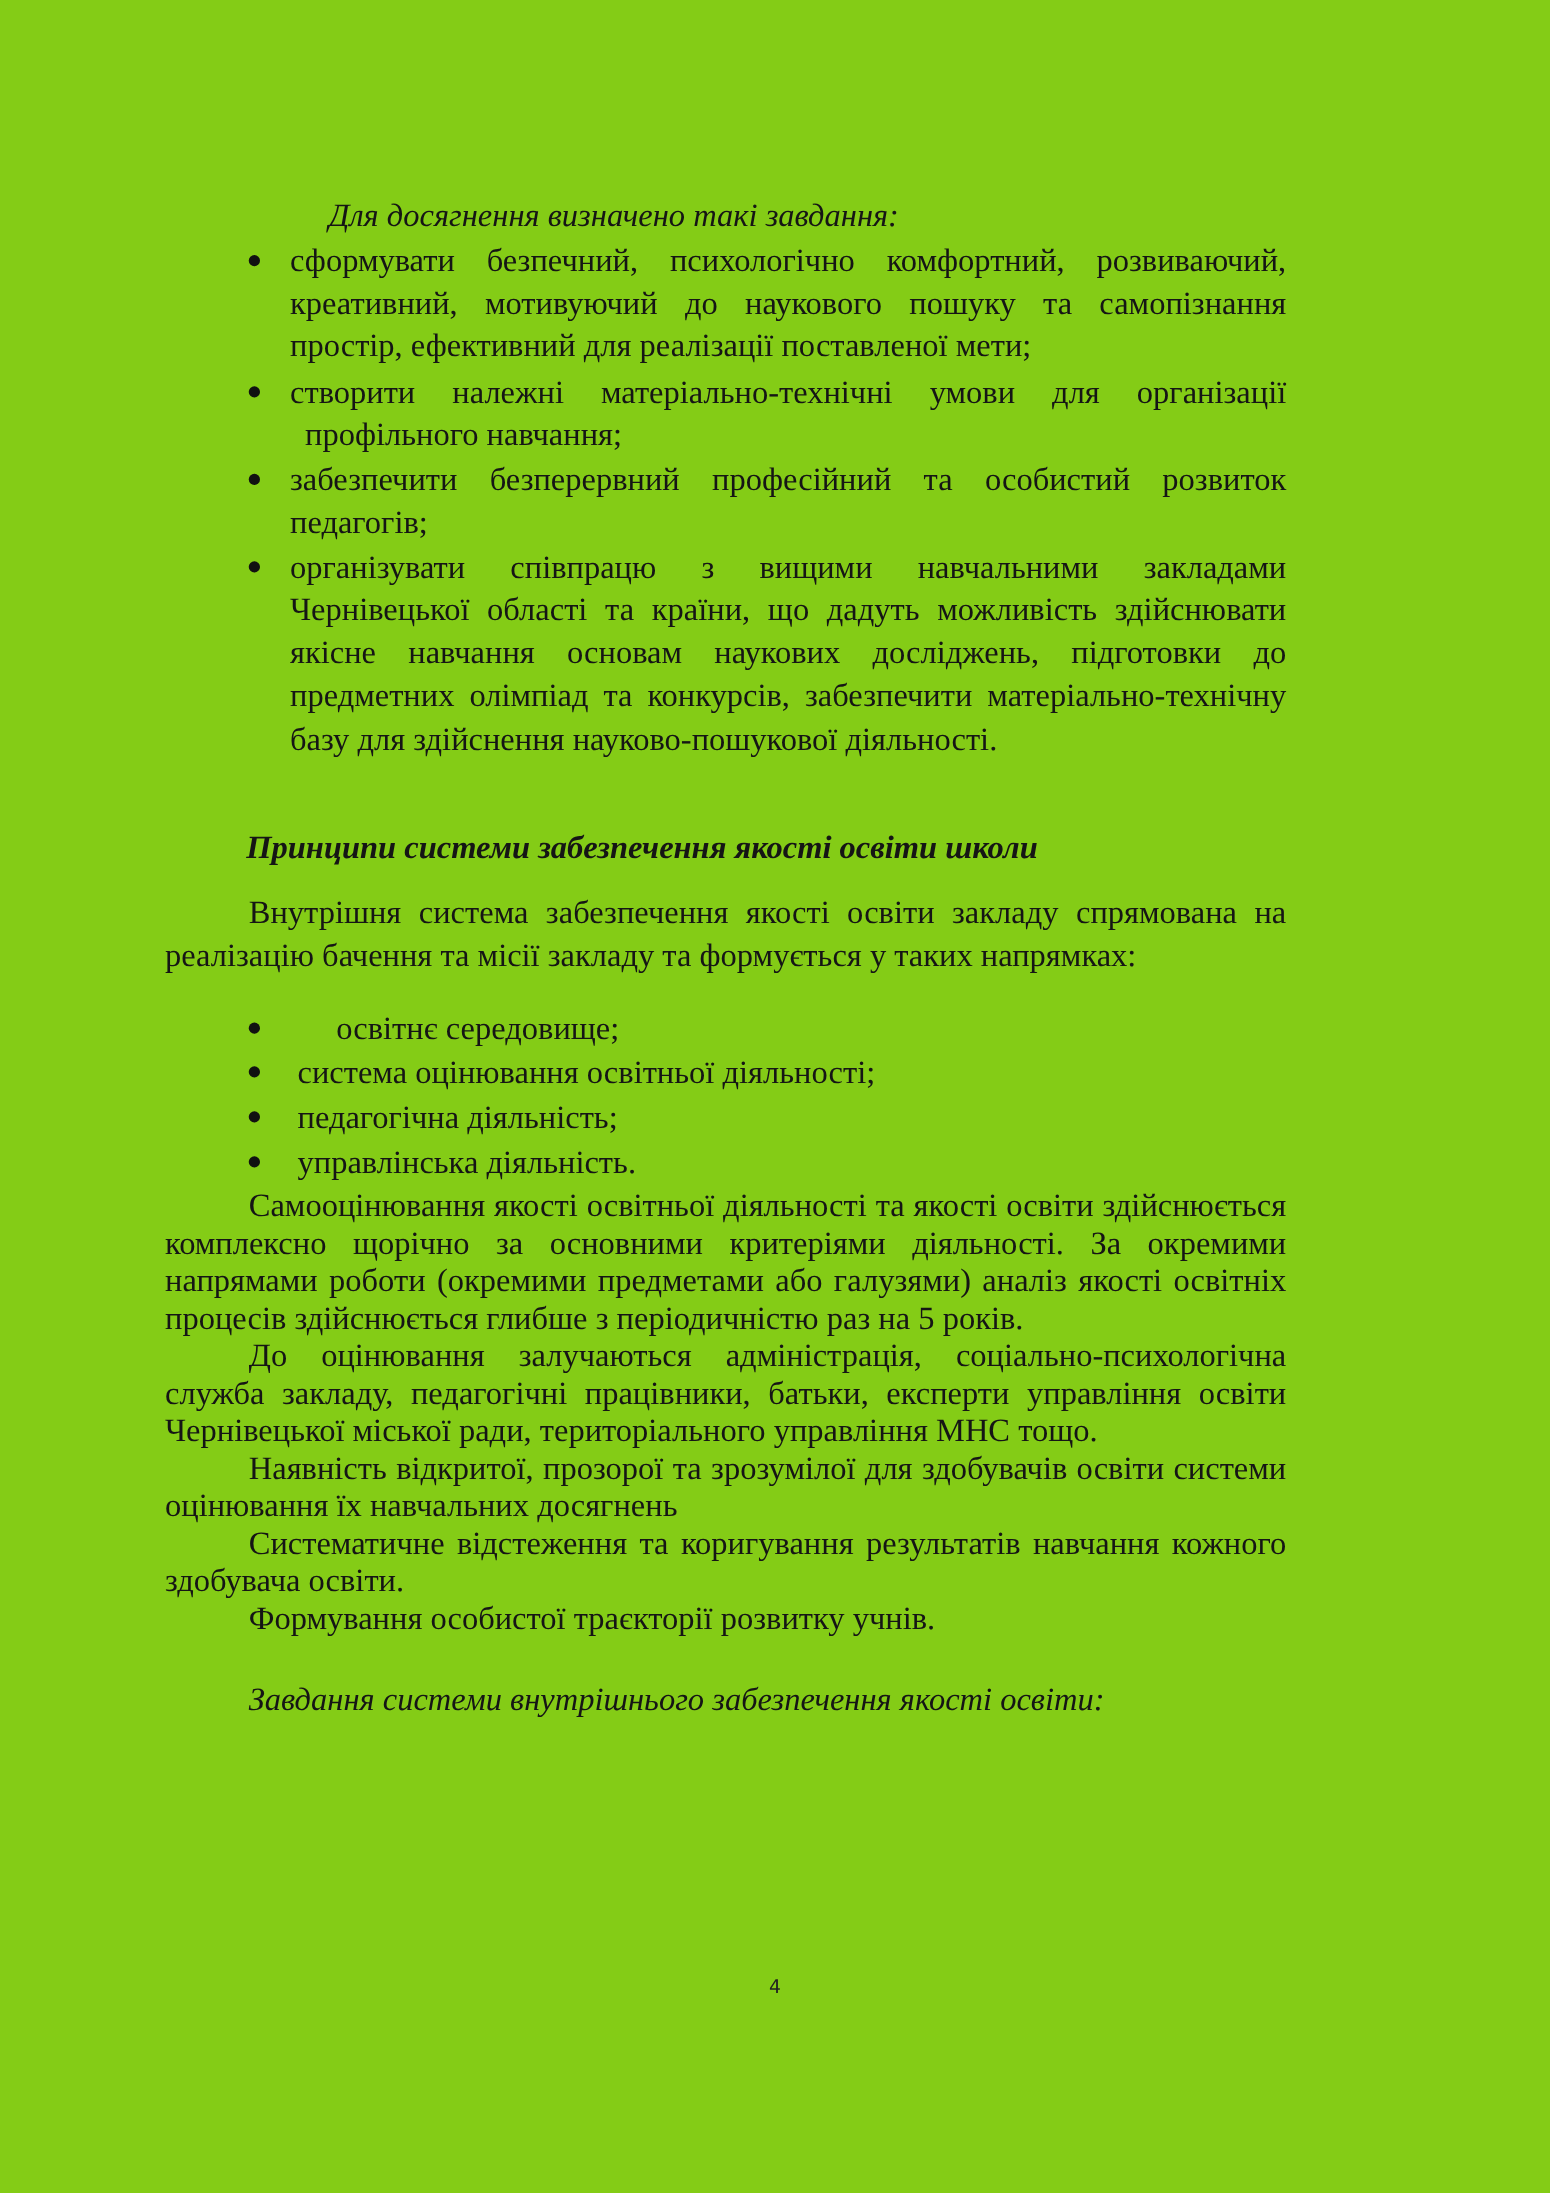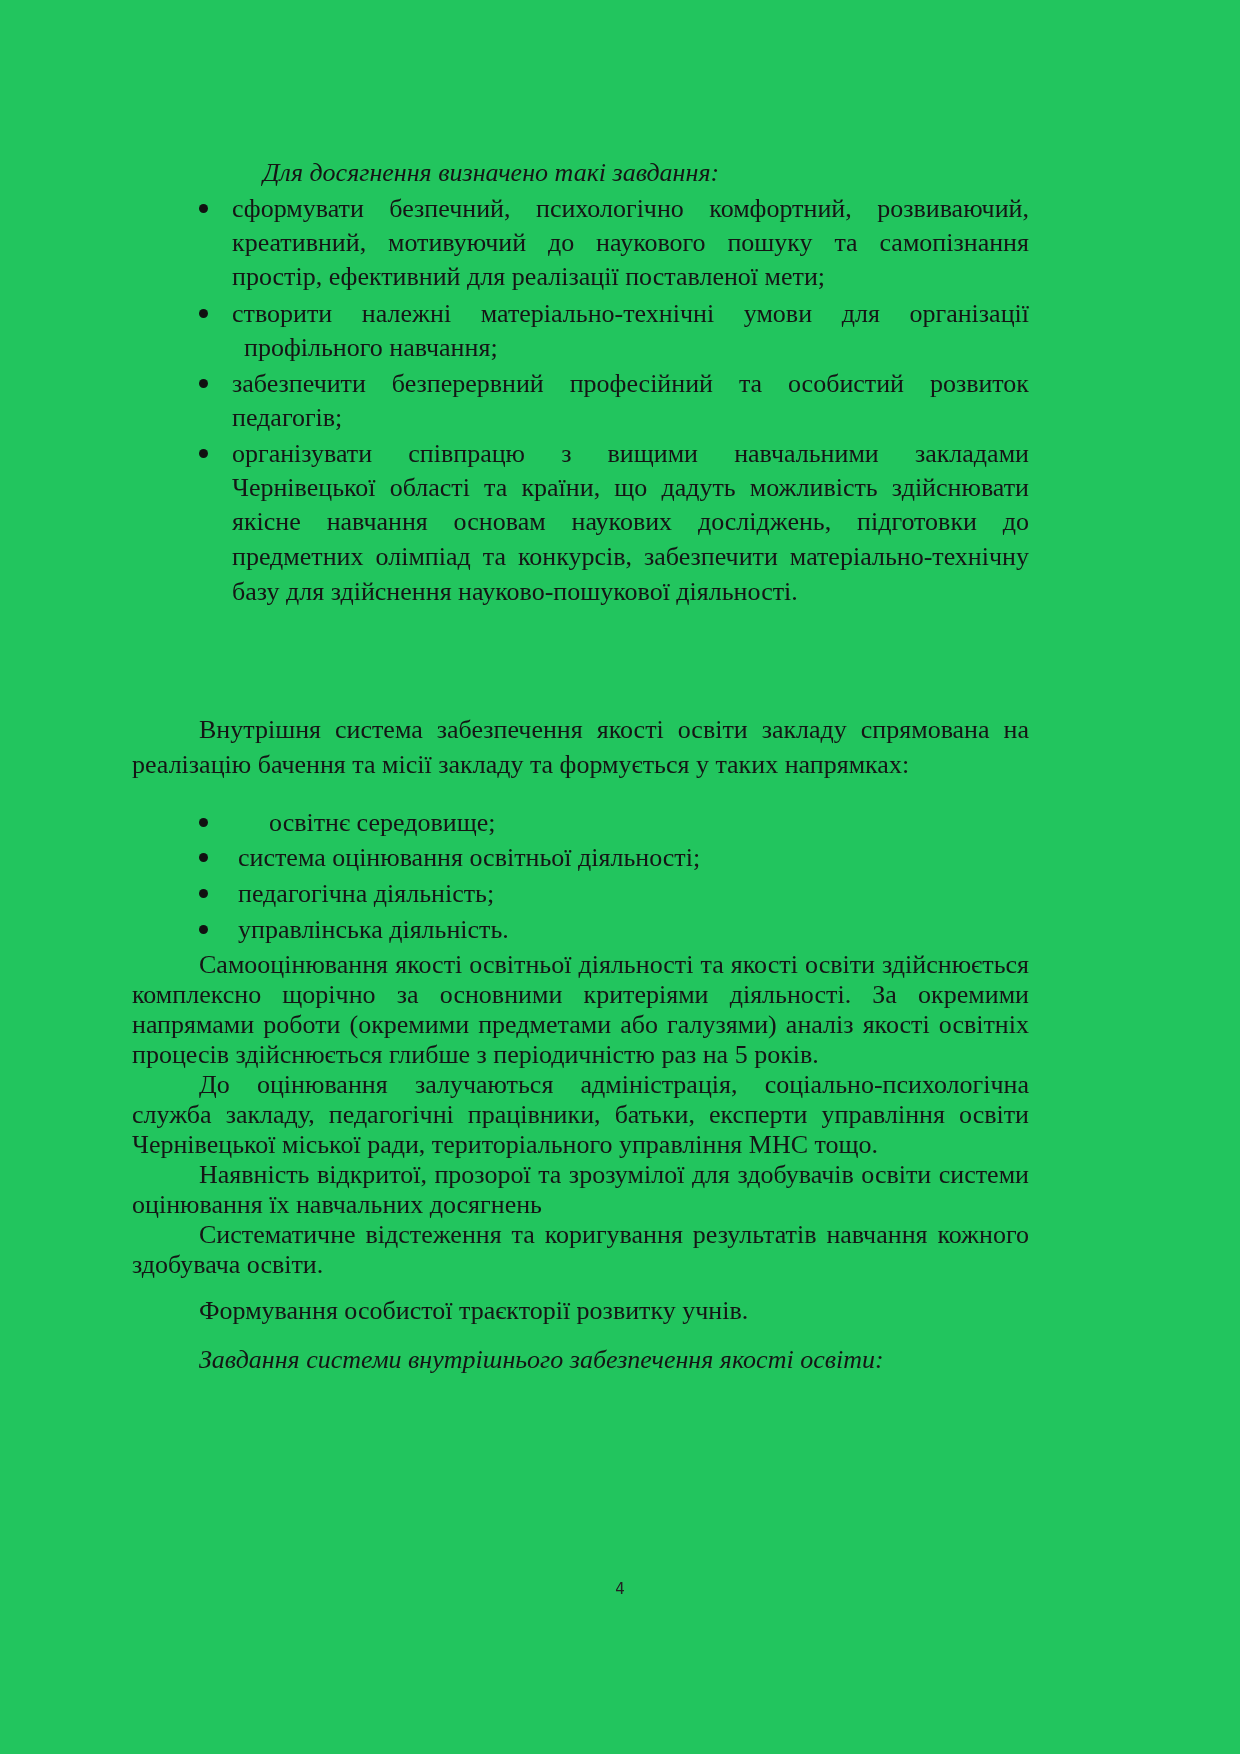--- a/index.html
+++ b/index.html
@@ -1,17 +1,17 @@
 <!DOCTYPE html>
 <html><head>
 <meta charset="utf-8">
 <style>
   html, body { margin: 0; padding: 0; background: #ffffff; }
   body { width: 1240px; height: 1754px; position: relative; overflow: hidden; }
-  .page { position: absolute; left: 0; top: 0; width: 1240px; height: 1754px; background: #22c55e; color: #111; font-family: "Liberation Serif", serif; }
+  .page { position: absolute; left: 0; top: 0; width: 1240px; height: 1754px; background: #84cc16; color: #111; font-family: "Liberation Serif", serif; }
   .italic { font-style: italic; }
   .bullet { position: absolute; width: 9px; height: 9px; border-radius: 50%; background: #111; }
   .pagenum { position: absolute; left: 0; width: 1240px; text-align: center; font-family: "DejaVu Sans", sans-serif; font-size: 15px; color: #222; }
   .jline { position: absolute; display: block; text-align: justify; text-align-last: justify; font-size: 26px; color: #151515; white-space: normal; height: 34px; line-height: 34px; }
   .lline { position: absolute; white-space: nowrap; font-size: 26px; color: #151515; line-height: 34px; height: 34px; }
 </style>
 </head>
 <body>
 
 <div class="page">
@@ -42,20 +42,21 @@
     <div>
       <span class="bullet" style="left:199px; top:449px;"></span>
       <span class="jline" style="left:232px; top:437px; width:797px;">організувати співпрацю з вищими навчальними закладами</span>
       <span class="jline" style="left:232px; top:471px; width:797px;">Чернівецької області та країни, що дадуть можливість здійснювати</span>
       <span class="jline" style="left:232px; top:505px; width:797px;">якісне навчання основам наукових досліджень, підготовки до</span>
       <span class="jline" style="left:232px; top:540px; width:797px;">предметних олімпіад та конкурсів, забезпечити матеріально-технічну</span>
       <span class="lline" style="left:232px; top:575px;">базу для здійснення науково-пошукової діяльності.</span>
     </div>
   </div>
 
+  <div class="lline italic" style="left:197px; top:661px; font-weight:bold;">Принципи системи забезпечення якості освіти школи</div>
 
   <div>
     <span class="jline" style="left:199px; top:713px; width:830px;">Внутрішня система забезпечення якості освіти закладу спрямована на</span>
     <span class="lline" style="left:132px; top:748px;">реалізацію бачення та місії закладу та  формується у таких напрямках:</span>
   </div>
 
   <div>
     <div>
       <span class="bullet" style="left:199px; top:818px;"></span>
       <span class="lline" style="left:238px; top:806px;margin-left:31px;">освітнє середовище;</span>
@@ -91,20 +92,20 @@
     <span class="jline" style="left:199px; top:1158px; width:830px;">Наявність відкритої, прозорої та зрозумілої для здобувачів освіти системи</span>
     <span class="lline" style="left:132px; top:1188px;">оцінювання їх навчальних досягнень</span>
   </div>
 
   <div>
     <span class="jline" style="left:199px; top:1218px; width:830px;">Систематичне відстеження та коригування результатів навчання кожного</span>
     <span class="lline" style="left:132px; top:1248px;">здобувача освіти.</span>
   </div>
 
   <div>
-    <span class="lline" style="left:199px; top:1278px;margin-top:16px;">Формування особистої траєкторії розвитку учнів.</span>
+    <span class="lline" style="left:199px; top:1278px;">Формування особистої траєкторії розвитку учнів.</span>
   </div>
 
   <div class="lline italic" style="left:199px; top:1343px;">Завдання системи внутрішнього забезпечення якості освіти:</div>
 
   <div class="pagenum" style="top:1580px;">4</div>
 
 </div>
 
 </body></html>

